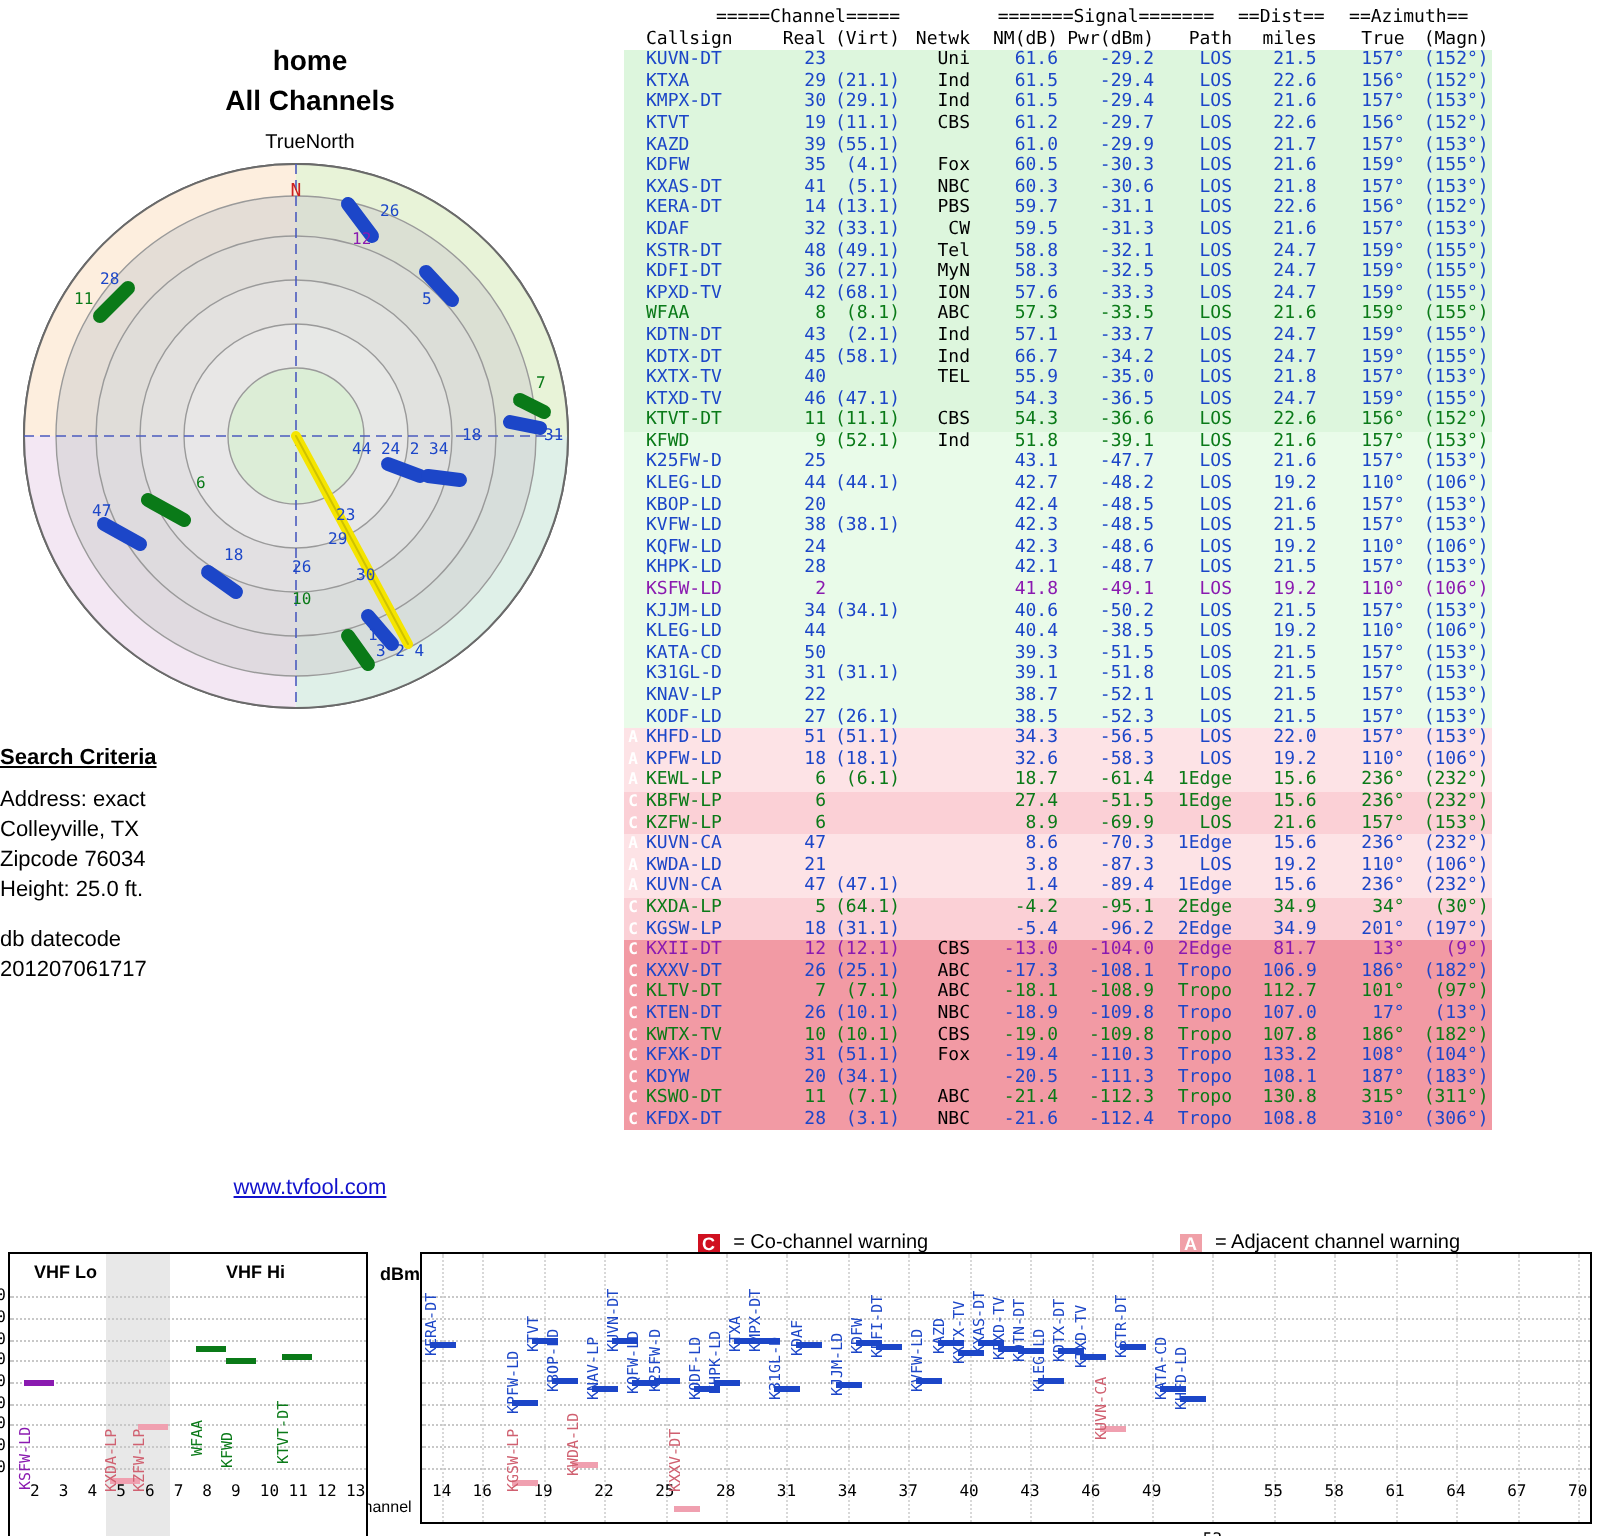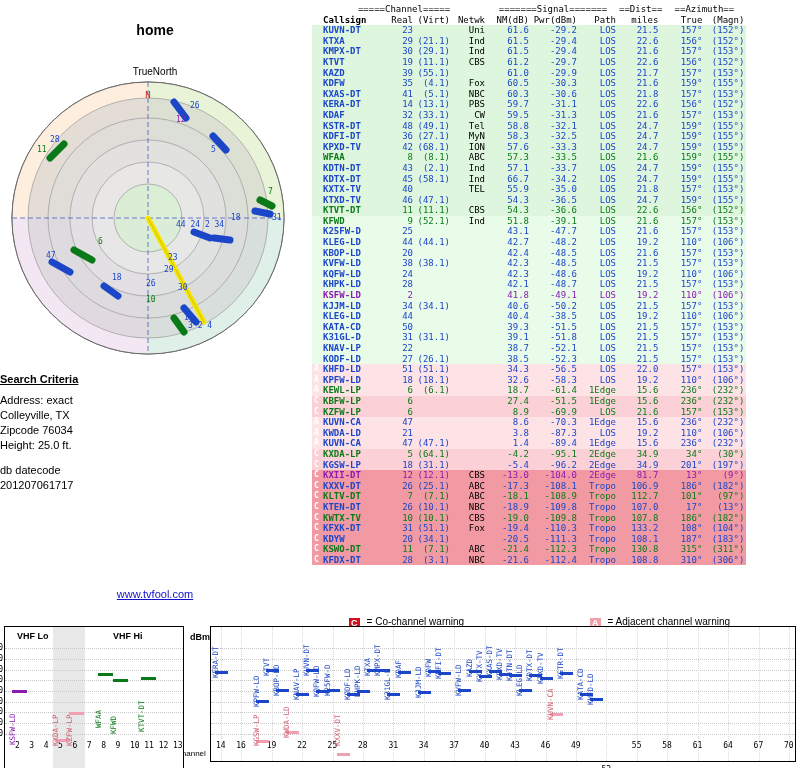--- a/index.html
+++ b/index.html
@@ -35,21 +35,21 @@
     font-family:"Liberation Sans", sans-serif; font-size:11px;
     color:#1111cc; text-decoration:underline;
   }
 
   
   #table-panel { position:absolute; left:312px; top:4px; width:486px; }
   table.sig { border-collapse:collapse; font-family:"DejaVu Sans Mono", monospace; font-size:9px; }
   table.sig td, table.sig th { padding:0; white-space:pre; line-height:10.6px; }
   .grp { font-size:9px; color:#000; text-align:center; font-weight:normal; }
   .hdr { font-size:9px; color:#000; font-weight:normal; }
-  .c-call   { width:62px; padding-left:2px !important;font-weight:bold; }
+  .c-call   { width:62px; padding-left:2px !important; }
   .c-real   { width:30px; text-align:right; }
   .c-virt   { width:40px; text-align:right; padding-right:3px !important; }
   .c-netwk  { width:34px; text-align:right; padding-right:2px !important; }
   .c-nm     { width:42px; text-align:right; }
   .c-pwr    { width:48px; text-align:right; }
   .c-path   { width:42px; text-align:right; padding-right:3px !important; }
   .c-dist   { width:38px; text-align:right; padding-right:4px !important; }
   .c-true   { width:40px; text-align:right; }
   .c-magn   { width:44px; text-align:right; padding-right:2px !important; }
   .c-flag   { width:9px; text-align:center; font-size:8px; color:#fff; }
@@ -88,20 +88,21 @@
   .vlabel { position:absolute; font-family:"DejaVu Sans Mono", monospace; font-size:7.5px;
             transform-origin:left bottom; transform:rotate(-90deg); white-space:nowrap; }
   #dbm-label { position:absolute; left:186px; top:16px; font-family:"Liberation Sans", sans-serif; font-size:9px; font-weight:bold; }
   #chan-label { position:absolute; left:172px; top:133px; font-family:"Liberation Sans", sans-serif; font-size:8px; }
 </style>
 </head>
 <body>
 
 <div id="left-panel">
   <div id="title-home">home</div>
+  <div id="title-channels">All Channels</div>
   <div id="truenorth-label">TrueNorth</div>
 
   <div id="polar-wrap">
     <svg width="294" height="280" viewBox="0 0 294 280">
       <defs>
         <radialGradient id="gsector" cx="50%" cy="50%" r="50%">
           <stop offset="0%" stop-color="#d9d9d9"></stop>
           <stop offset="100%" stop-color="#bdbdbd"></stop>
         </radialGradient>
       </defs>

